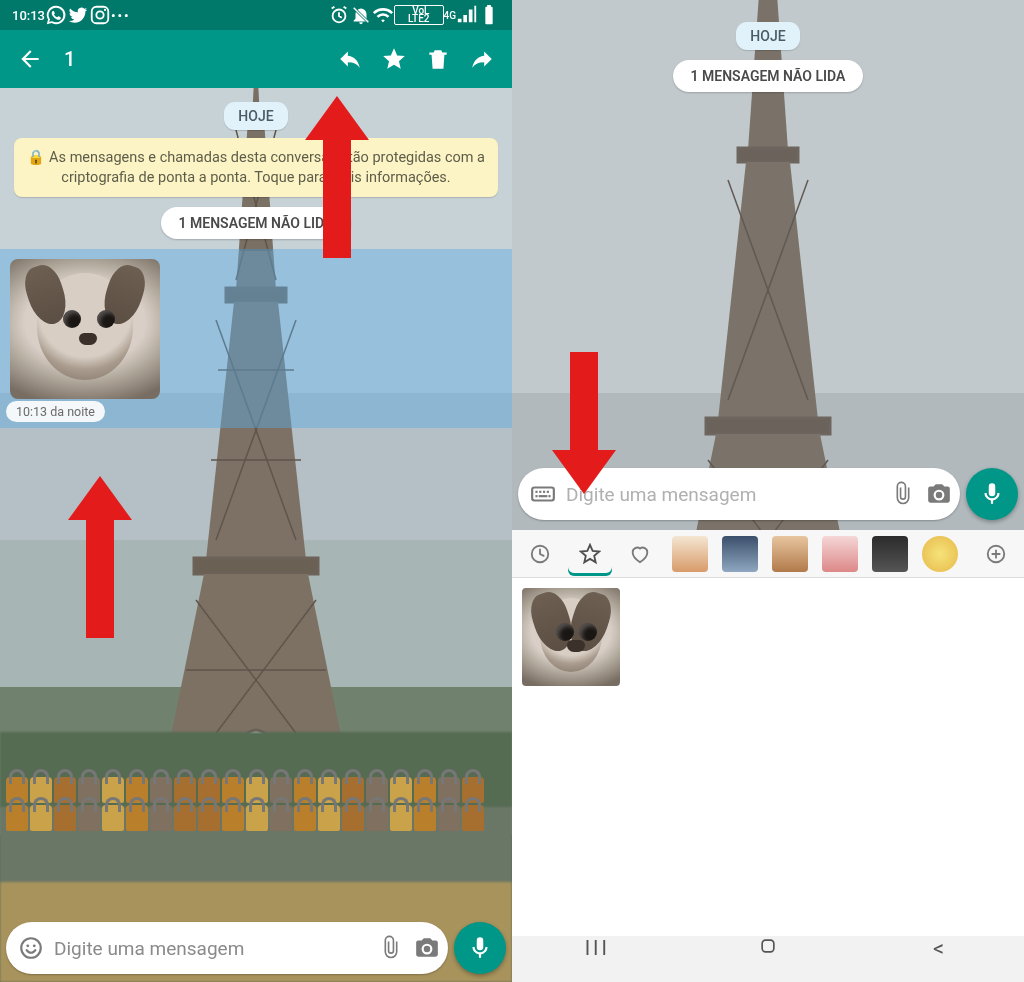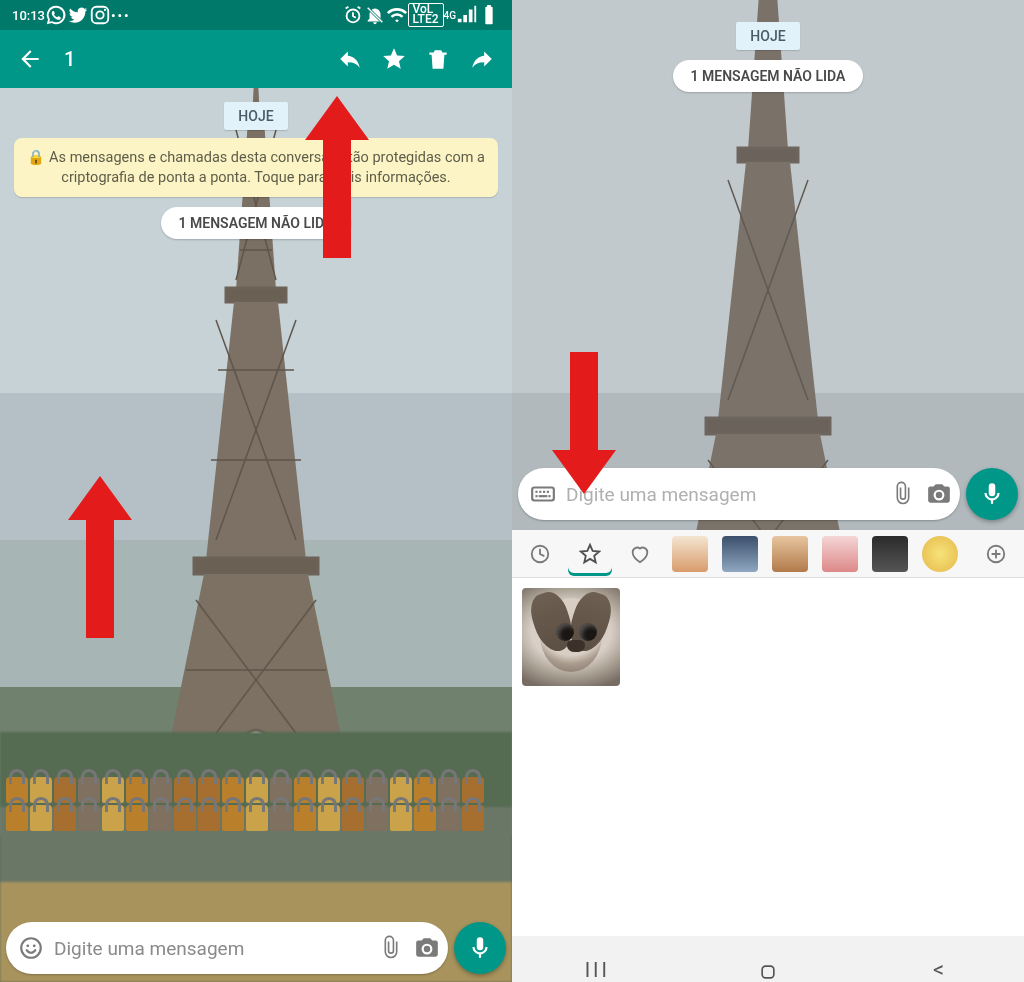--- a/index.html
+++ b/index.html
@@ -55,21 +55,21 @@
   }
   .actionbar .icon { width:44px; height:44px; display:flex; align-items:center; justify-content:center; }
   .actionbar .count { font-size:20px; font-weight:500; padding:0 12px; flex:1; }
   .actionbar svg { fill:#fff; }
 
   .chat-content { position:absolute; inset:88px 0 70px 0; z-index:2; padding:6px 12px; }
   .chat-content.right { inset: 8px 0 0 0; }
 
   .date-chip {
     background:#e1f2fb; color:#4b5b66; font-weight:500; font-size:14px;
-    padding:6px 14px; border-radius:2px; box-shadow:0 1px 1px rgba(0,0,0,.15);
+    padding:6px 14px; border-radius:11px; box-shadow:0 1px 1px rgba(0,0,0,.15);
     margin:8px auto; width:max-content;
   }
   .encryption-banner {
     background:#fdf4c5; color:#5d5d4a; font-size:14.5px; line-height:1.35;
     border-radius:8px; padding:10px 12px; text-align:center; margin:6px 2px;
     box-shadow:0 1px 1px rgba(0,0,0,.15);
   }
   .encryption-banner .lock-ico { display:inline-block; margin-right:4px; }
 
   .unread-chip {
@@ -149,21 +149,21 @@
   }
   .sticker-tabs { display:flex; align-items:center; height:48px; border-bottom:1px solid #ddd; padding:0 6px; gap:6px;}
   .sticker-tabs .tab { width:44px; height:44px; display:flex; align-items:center; justify-content:center; border-radius:6px;}
   .sticker-tabs .tab.thumb { padding:4px; }
   .sticker-tabs .tab.thumb div { width:36px; height:36px; border-radius:4px;}
   .sticker-tabs .tab.active { box-shadow: inset 0 -3px 0 #009688;}
   .sticker-tabs .grow { flex:1; }
   .sticker-grid { flex:1; background:#fff; padding:10px; display:flex; flex-wrap:wrap; align-content:flex-start; gap:10px;}
   .sticker-grid .sticker { width:98px; height:98px; border-radius:4px; position:relative;}
 
-  .navbar { position:absolute; left:0; right:0; bottom:0; height:46px; background:#f2f2f2; display:flex; align-items:flex-end; z-index:5;}
+  .navbar { position:absolute; left:0; right:0; bottom:0; height:46px; background:#f2f2f2; display:flex; align-items:flex-start; z-index:5;}
   .navbar .nbtn { flex:1; display:flex; align-items:center; justify-content:center; color:#555;}
 
   .ico { width:22px; height:22px; display:block; }
   .ico.big { width:26px; height:26px; }
   .grey-ico svg { fill:#7a7a7a; }
   .dark-ico svg { fill:#4f4f4f; }
 
 </style>
 </head>
 <body>
@@ -277,21 +277,21 @@
             <path fill="#fff" d="M12 22a2 2 0 0 0 2-2h-4a2 2 0 0 0 2 2zM18 16v-5a6 6 0 0 0-12 0v5l-2 2v1h16v-1z"></path>
             <line x1="4" y1="4" x2="20" y2="20" stroke="#00796b" stroke-width="3"></line>
             <line x1="4" y1="4" x2="20" y2="20" stroke="#fff" stroke-width="1.5"></line>
           </svg>
       </span>
       <span>
         <svg class="ico" viewBox="0 0 24 24">
             <path fill="#fff" d="M12 20l2-2a2.8 2.8 0 0 0-4 0zM5 13l2 2a7 7 0 0 1 10 0l2-2a10 10 0 0 0-14 0zM1 9l2 2a12.7 12.7 0 0 1 18 0l2-2a15.5 15.5 0 0 0-22 0z"></path>
           </svg>
       </span>
-      <span style="font-size:12px;line-height:.8;text-align:left;border:1px solid #fff;padding:1px 4px;border-radius:2px;">
+      <span style="font-size:10px;line-height:.8;text-align:right;border:1px solid #fff;padding:1px 13px;border-radius:2px;">
         <span>VoL</span><br><span>LTE2</span>
       </span>
       <span style="font-size:10px;">4G</span>
       <span>
         <svg class="ico" viewBox="0 0 24 24">
             <path fill="#fff" d="M2 20h4v-4H2zm6 0h4V12H8zm6 0h4V6h-4zm6 0h2V2h-2z"></path>
           </svg>
       </span>
       <span>
         <svg class="ico" viewBox="0 0 24 24">
@@ -330,20 +330,34 @@
     </div>
   </div>
 
   <div class="chat-content">
     <div class="date-chip">HOJE</div>
     <div class="encryption-banner">
       <span class="lock-ico">🔒</span><span>As mensagens e chamadas desta conversa estão protegidas com a criptografia de ponta a ponta. Toque para mais informações.</span>
     </div>
     <div class="unread-chip">1 MENSAGEM NÃO LIDA</div>
 
+    <div class="selected-row">
+      <div class="msg-sticker">
+        <div class="dog">
+          <span class="dog-ear l"></span>
+            <span class="dog-ear r"></span>
+          <div class="dog-eyes">
+              <span class="l"></span>
+              <span class="r"></span>
+            </div>
+          <span class="dog-nose"></span>
+        </div>
+      </div>
+      <div><span class="msg-time">10:13 da noite</span></div>
+    </div>
   </div>
 
   <div class="arrow up" style="left:307px; top:96px;">
     <div class="head"></div>
       <div class="shaft" style="height:118px;"></div>
   </div>
   <div class="arrow up" style="left:70px; top:476px;">
     <div class="head"></div>
       <div class="shaft" style="height:118px;"></div>
   </div>

